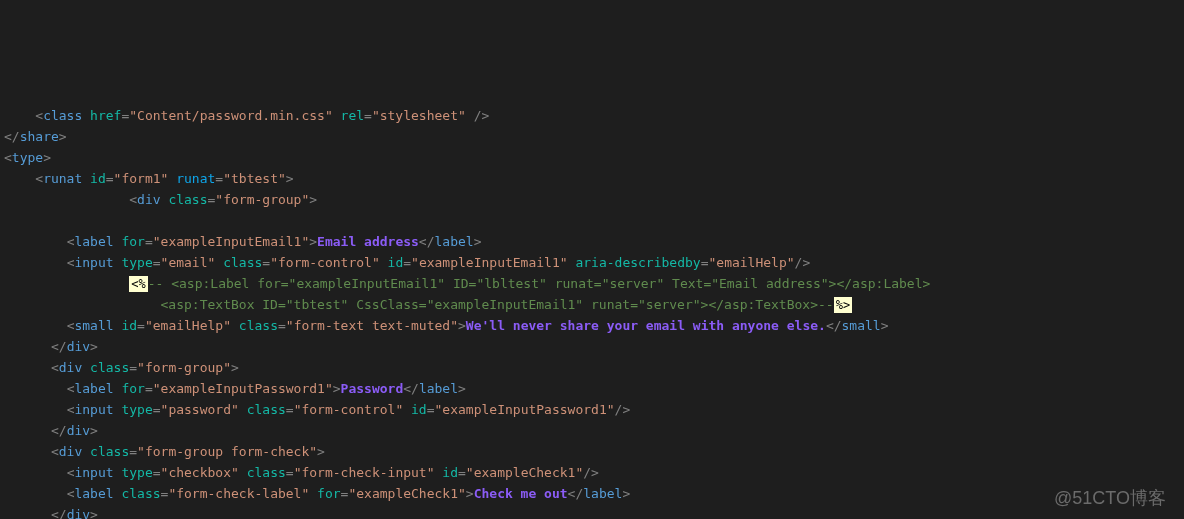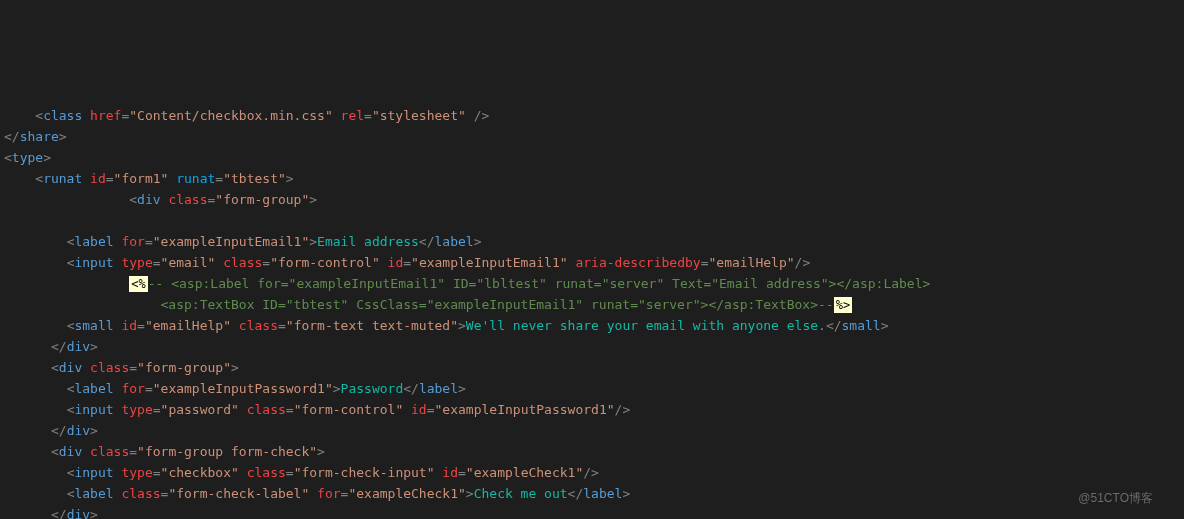--- a/index.html
+++ b/index.html
@@ -11,50 +11,50 @@
     line-height: 21px;
     color: #d4d4d4;
     white-space: pre;
     overflow-x: auto;
   }
   .code {
     padding: 0 4px 4px 4px;
   }
   .p   { color: #808080; }   
   .tag { color: #569cd6; }   
-  .attr{ color: #ef4444; }   
+  .attr{ color: #14b8a6; }   
   .str { color: #ce9178; }   
-  .txt { color: #14b8a6; }   
+  .txt { color: #8b5cf6; font-weight: bold; }   
   .crun{ color: #0ea5e9; }   
   .cmt { color: #608b4e; } 
   .pill{
     display:inline-block;
     background:#ffffd0;
     color:#000;
     padding:0 2px;
     line-height:16px;
     font-size:12px;
   }
   .watermark{
     position:fixed;
-    right:31px;
+    right:18px;
     bottom:10px;
     color:#6b6b6b;
-    font-size:12px;
+    font-size:18px;
     font-family: Arial, sans-serif;
     pointer-events:none;
   }
 </style>
 </head>
 <body>
 
 
 
 <div class="code">
-<span><span>    </span><span class="p">&lt;</span><span class="tag">class</span> <span class="attr">href</span><span class="p">=</span><span class="str">"<span>Content/checkbox.min.css</span>"</span> <span class="attr">rel</span><span class="p">=</span><span class="str">"<span>stylesheet</span>"</span> <span class="p">/&gt;</span></span>
+<span><span>    </span><span class="p">&lt;</span><span class="tag">class</span> <span class="attr">href</span><span class="p">=</span><span class="str">"<span>Content/password.min.css</span>"</span> <span class="attr">rel</span><span class="p">=</span><span class="str">"<span>stylesheet</span>"</span> <span class="p">/&gt;</span></span>
 <span><span class="p">&lt;/</span><span class="tag">share</span><span class="p">&gt;</span></span>
 <span><span class="p">&lt;</span><span class="tag">type</span><span class="p">&gt;</span></span>
 <span><span>    </span><span class="p">&lt;</span><span class="tag">runat</span> <span class="attr">id</span><span class="p">=</span><span class="str">"<span>form1</span>"</span> <span class="crun">runat</span><span class="p">=</span><span class="str">"<span>tbtest</span>"</span><span class="p">&gt;</span></span>
 <span><span>                </span><span class="p">&lt;</span><span class="tag">div</span> <span class="attr">class</span><span class="p">=</span><span class="str">"<span>form-group</span>"</span><span class="p">&gt;</span></span>
 <span> </span>
 <span><span>        </span><span class="p">&lt;</span><span class="tag">label</span> <span class="attr">for</span><span class="p">=</span><span class="str">"<span>exampleInputEmail1</span>"</span><span class="p">&gt;</span><span class="txt">Email address</span><span class="p">&lt;/</span><span class="tag">label</span><span class="p">&gt;</span></span>
 <span><span>        </span><span class="p">&lt;</span><span class="tag">input</span> <span class="attr">type</span><span class="p">=</span><span class="str">"<span>email</span>"</span> <span class="attr">class</span><span class="p">=</span><span class="str">"<span>form-control</span>"</span> <span class="attr">id</span><span class="p">=</span><span class="str">"<span>exampleInputEmail1</span>"</span> <span class="attr">aria-describedby</span><span class="p">=</span><span class="str">"<span>emailHelp</span>"</span><span class="p">/&gt;</span></span>
 <span><span>                </span><span class="pill">&lt;%</span><span class="cmt">-- &lt;asp:Label for="exampleInputEmail1" ID="lbltest" runat="server" Text="Email address"&gt;&lt;/asp:Label&gt;</span></span>
 <span><span>                    </span><span class="cmt">&lt;asp:TextBox ID="tbtest" CssClass="exampleInputEmail1" runat="server"&gt;&lt;/asp:TextBox&gt;</span><span class="cmt">--</span><span class="pill">%&gt;</span></span>
 <span><span>        </span><span class="p">&lt;</span><span class="tag">small</span> <span class="attr">id</span><span class="p">=</span><span class="str">"<span>emailHelp</span>"</span> <span class="attr">class</span><span class="p">=</span><span class="str">"<span>form-text text-muted</span>"</span><span class="p">&gt;</span><span class="txt">We'll never share your email with anyone else.</span><span class="p">&lt;/</span><span class="tag">small</span><span class="p">&gt;</span></span>

